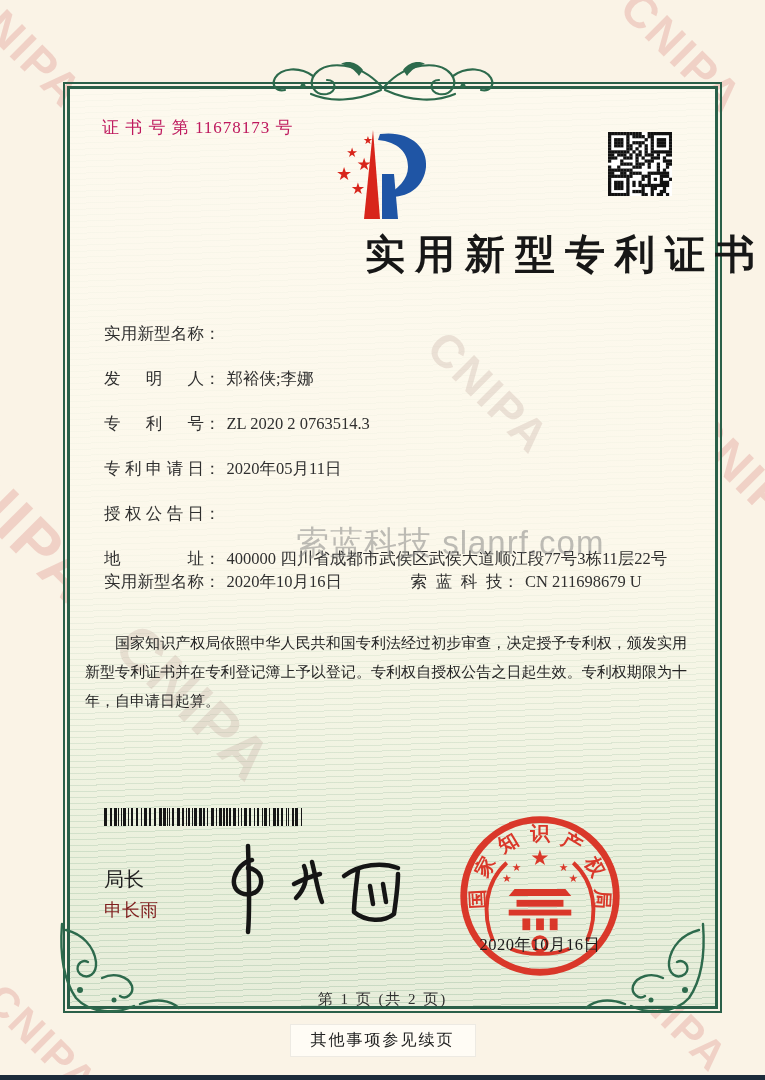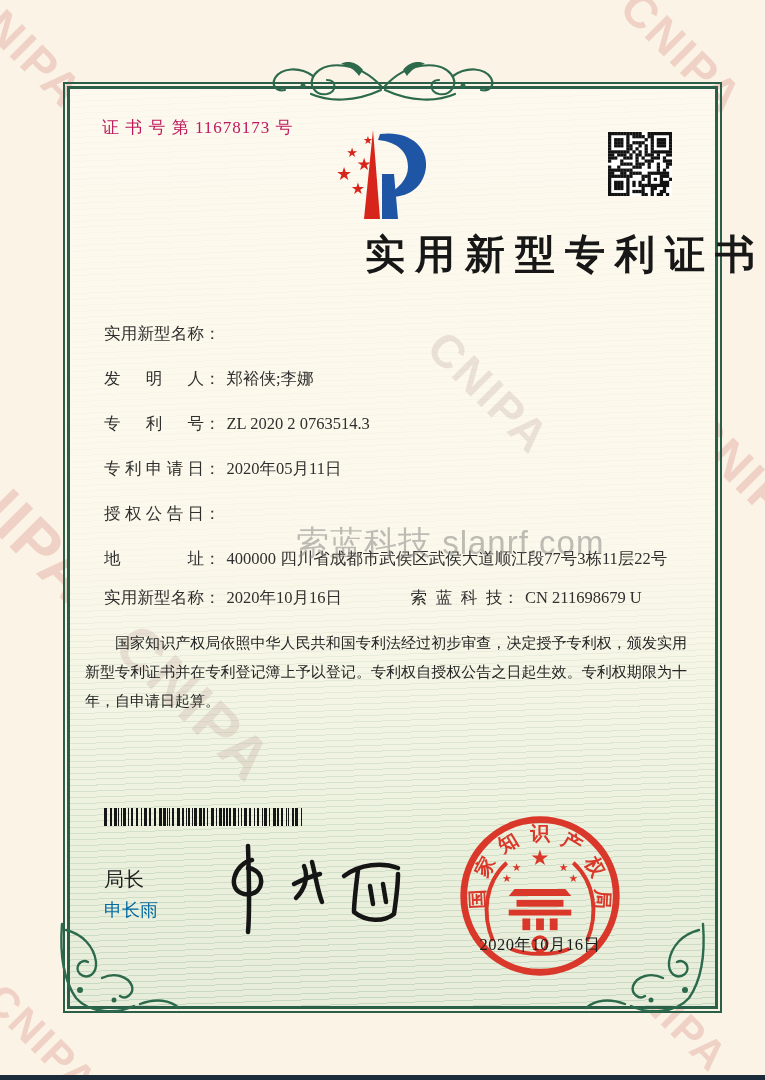--- a/index.html
+++ b/index.html
@@ -43,32 +43,32 @@
   .qr{position:absolute;left:608px;top:132px;z-index:5;}
   .title{position:absolute;left:0;top:227px;width:100%;text-align:right;z-index:5;
       font-size:40px;font-weight:bold;letter-spacing:10px;text-indent:10px;color:#171717;}
 
   .fields{position:absolute;left:104px;top:322px;width:580px;z-index:5;font-size:16.5px;}
   .row{display:flex;align-items:center;line-height:23px;margin-bottom:22px;white-space:nowrap;}
   .lbl{width:100px;flex:none;text-align:justify;text-align-last:justify;}
   .colon{flex:none;margin-right:6px;}
   .val{flex:none;}
   .val-addr{width:466px;white-space:normal;}
-  .row-addr{margin-bottom:16px;}
+  .row-addr{margin-bottom:0;}
   .val-gd{width:184px;}
   .lbl2{width:92px;}
 
   .notice{position:absolute;left:85px;top:629px;width:602px;z-index:5;font-size:15px;line-height:29px;color:#242424;}
   .notice p{margin:0;text-indent:2em;text-align:justify;}
 
   .barcode{position:absolute;left:104px;top:808px;z-index:5;}
   .signer-role{position:absolute;left:104px;top:866px;z-index:5;font-size:20px;
       font-family:"Liberation Sans","DejaVu Sans",sans-serif;color:#222;}
   .signer-name{position:absolute;left:104px;top:898px;z-index:5;font-size:18px;
-      font-family:"Liberation Sans","DejaVu Sans",sans-serif;color:#0369a1;}
+      font-family:"Liberation Sans","DejaVu Sans",sans-serif;color:#7f1d1d;}
   .sig{position:absolute;left:212px;top:840px;z-index:5;}
 
   .seal{position:absolute;left:452px;top:806px;z-index:6;opacity:0.93;}
   .seal-date{position:absolute;left:452px;top:934px;width:176px;text-align:center;z-index:7;
       font-size:16.5px;letter-spacing:0.5px;color:#1b1b1b;}
 
   .pagenum{position:absolute;left:0;top:990px;width:100%;text-align:center;z-index:5;
       font-size:15px;letter-spacing:2px;color:#2f2f2f;}
   .cont-wrap{position:absolute;left:0;top:1024px;width:100%;text-align:center;z-index:5;}
   .cont-box{display:inline-block;background:rgba(255,253,246,0.92);border:1px solid rgba(0,0,0,0.07);
@@ -540,15 +540,19 @@
       <path d="M 42,138 C 30,110 34,78 56,58" fill="none" stroke="#d92b1d" stroke-width="4"></path>
       <path d="M 138,138 C 150,110 146,78 124,58" fill="none" stroke="#d92b1d" stroke-width="4"></path>
       <path d="M 60,146 C 75,153 105,153 120,146" fill="none" stroke="#d92b1d" stroke-width="4"></path>
       <circle cx="90" cy="141" r="7" fill="none" stroke="#d92b1d" stroke-width="3.5"></circle>
     </g>
   </svg>
   <div class="seal-date">2020年10月16日</div>
 
   <span class="wm-brand">索蓝科技 slanrf.com</span>
 
+  <div class="pagenum">第 1 页 (共 2 页)</div>
+  <div class="cont-wrap">
+    <span class="cont-box">其他事项参见续页</span>
+  </div>
 
   <div class="bottom-edge"></div>
 </div>
 
 </body></html>

